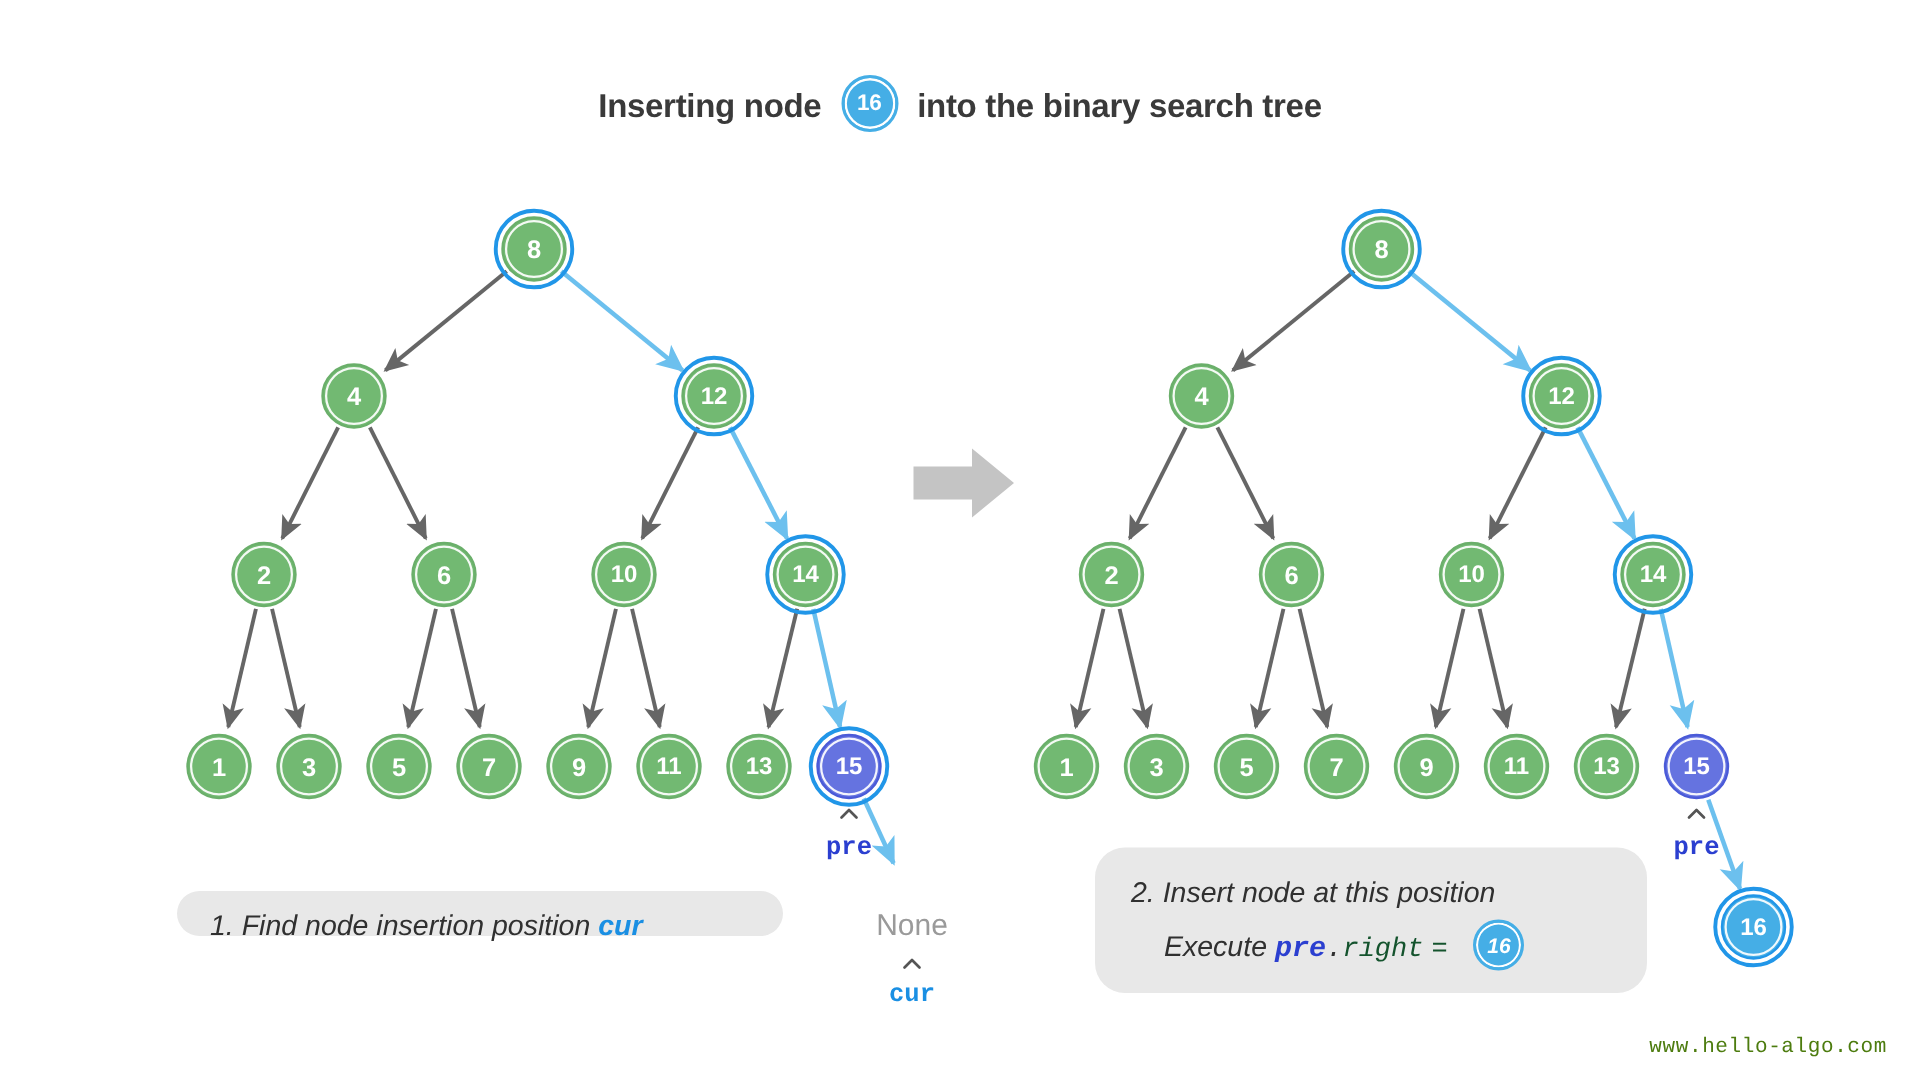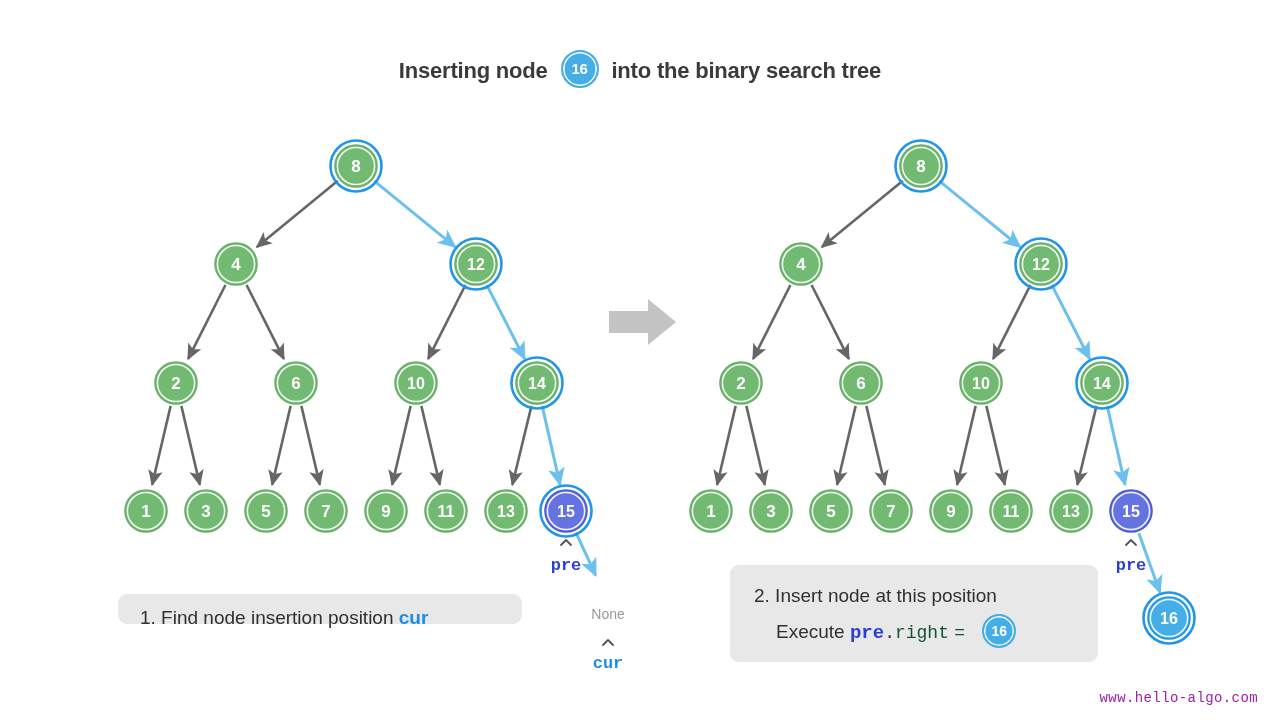--- a/index.html
+++ b/index.html
@@ -49,24 +49,25 @@
     text-align: center;
     vertical-align: middle;
     margin: 0 7px;
     position: relative;
     top: -2px;
   }
   
   .caption {
     position: absolute;
     background: #e8e8e8;
-    border-radius: 9px;
+    border-radius: 20px;
     color: #303030;
     font-size: 19px;
     box-sizing: border-box;
+    font-style: italic;
   }
   #caption-1 {
     left: 118px; top: 594px;
     width: 404px; height: 30px;
     padding: 0 22px;
     line-height: 48px;
     white-space: nowrap;
   }
   #caption-2 {
     left: 730px; top: 565px;
@@ -105,29 +106,29 @@
     font-size: 17px;
     font-weight: bold;
     text-align: center;
     white-space: nowrap;
   }
   .ptr-pre { color: #2b3fd0; }
   .ptr-cur { color: #1a8fe3; }
   .none-label {
     position: absolute;
     color: #9a9a9a;
-    font-size: 14px;
+    font-size: 20px;
     text-align: center;
     white-space: nowrap;
   }
   
   #watermark {
     position: absolute;
     right: 22px; bottom: 14px;
-    color: #a21caf;
+    color: #4d7c0f;
     font-family: "Liberation Mono", monospace;
     font-size: 14px;
     letter-spacing: 0.4px;
   }
   
   .node-text {
     font-family: "Liberation Sans", sans-serif;
     font-weight: bold;
     fill: #ffffff;
     text-anchor: middle;

